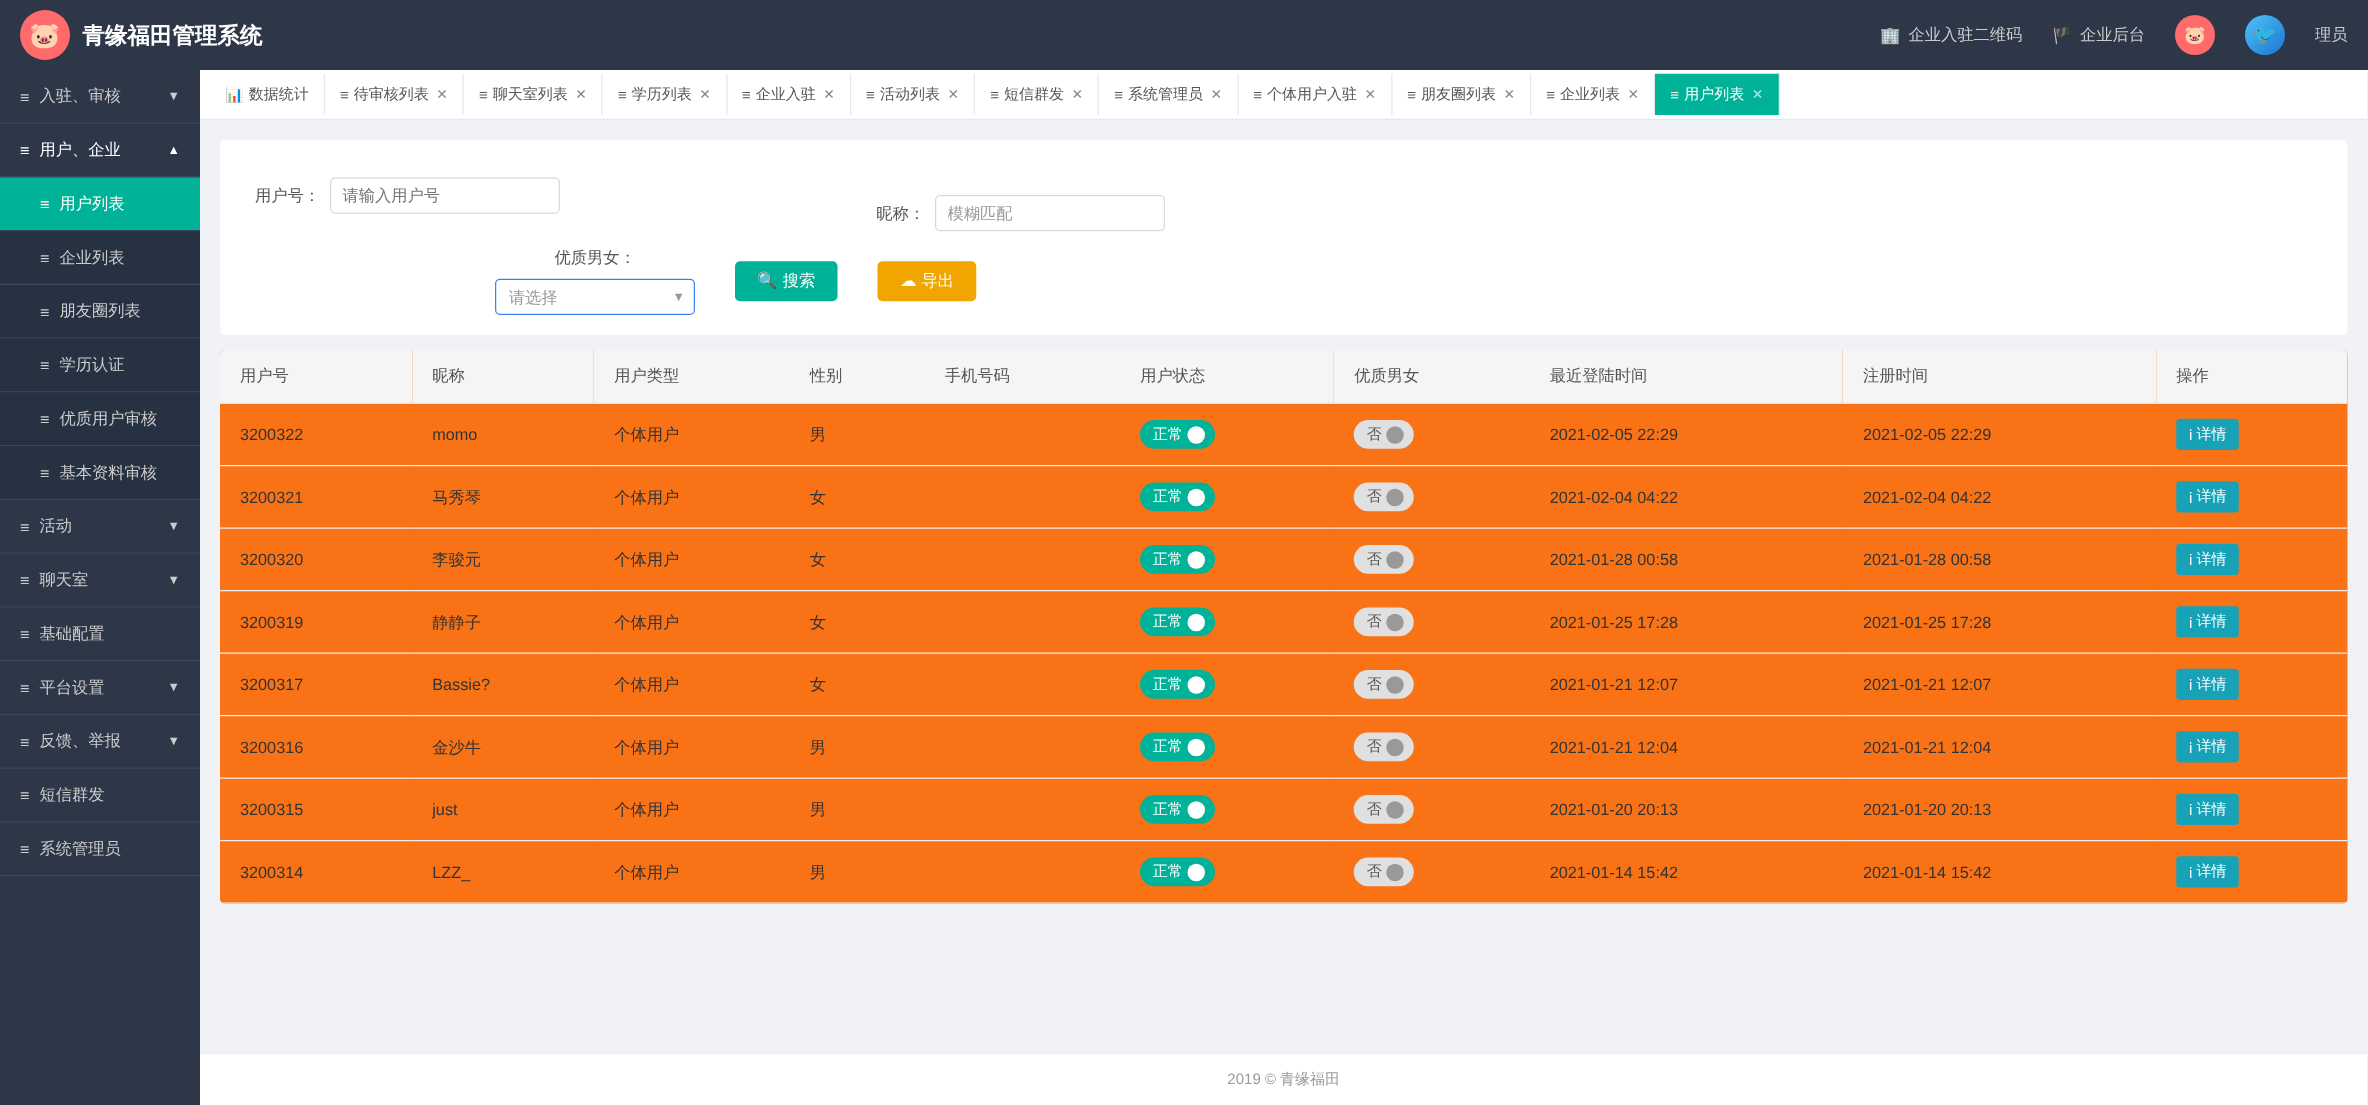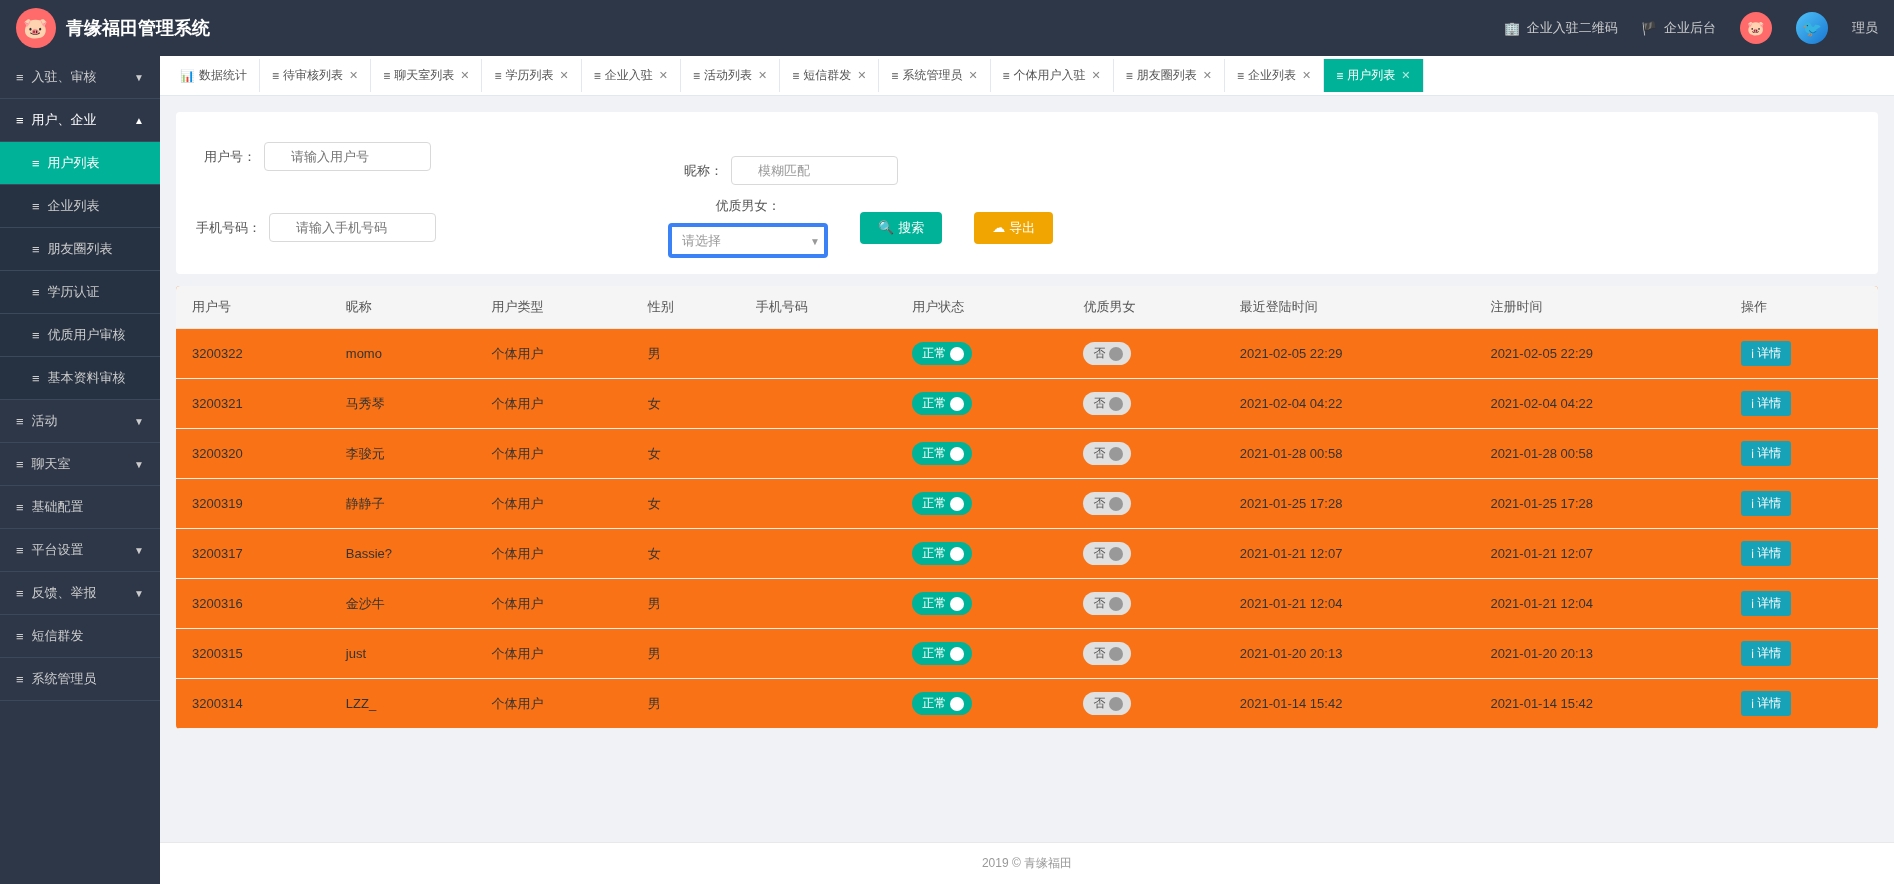--- a/index.html
+++ b/index.html
@@ -160,28 +160,28 @@
     .filter-label {
       color: #555;
       white-space: nowrap;
       font-size: 13px;
       min-width: 60px;
       text-align: right;
     }
     .filter-input {
       border: 1px solid #d9d9d9;
       border-radius: 4px;
-      padding: 6px 26px;
-      font-size: 13px;
-      width: 167px;
+      padding: 6px 9px;
+      font-size: 13px;
+      width: 184px;
       outline: none;
       color: #999;
     }
     .filter-select {
-      border: 4px solid #3b82f6;
+      border: 1px solid #3b82f6;
       border-radius: 4px;
       padding: 6px 10px;
       font-size: 13px;
       width: 160px;
       outline: none;
       color: #999;
       background: white;
       appearance: none;
     }
     .select-wrapper {
@@ -488,24 +488,20 @@
           <div class="filter-item">
             <span class="filter-label">用户号：</span>
             <input type="text" class="filter-input" placeholder="请输入用户号" style="">
           </div>
           <div class="filter-item" style="margin-left: 200px; margin-top: 28px;">
             <span class="filter-label">昵称：</span>
             <input type="text" class="filter-input" value="模糊匹配" style="">
           </div>
         </div>
         <div class="filter-row">
-          <div class="filter-item">
-            <span class="filter-label">手机号码：</span>
-            <input type="text" class="filter-input" placeholder="请输入手机号码" style="">
-          </div>
           <div class="filter-item" style="margin-left: 200px; flex-direction: column;">
             <span class="filter-label">优质男女：</span>
             <div class="select-wrapper">
               <select class="filter-select">
                 <option value="">请选择</option>
                 <option value="yes">是</option>
                 <option value="no">否</option>
               </select>
               <span class="select-arrow">▼</span>
             </div>

